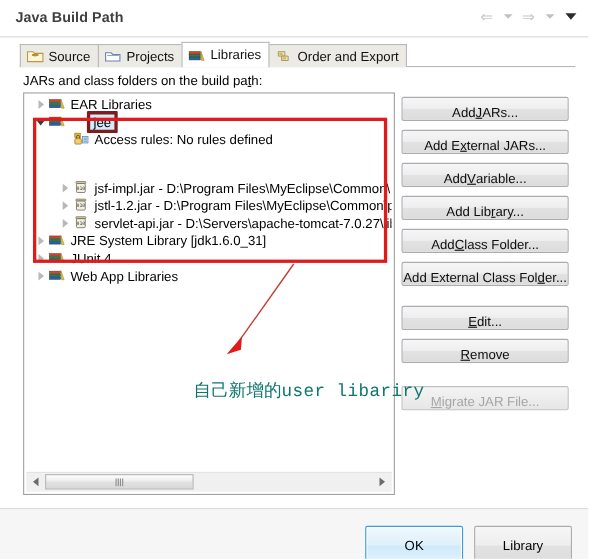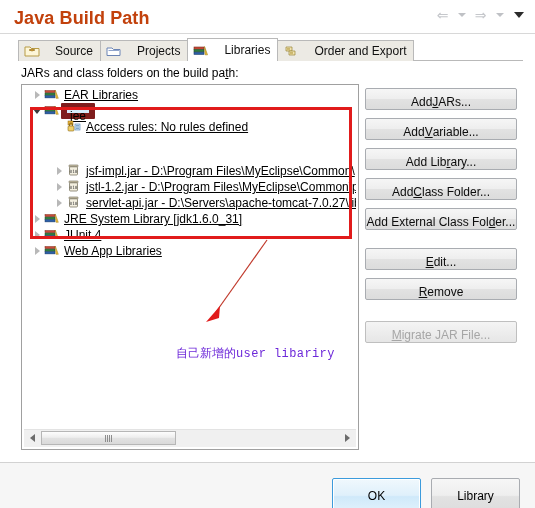--- a/index.html
+++ b/index.html
@@ -21,23 +21,23 @@
   .titlebar {
     position: absolute;
     left: 0; top: 0;
     width: 535px; height: 33px;
     background: #ffffff;
     border-bottom: 1px solid #d8d8d8;
   }
   .title-text {
     position: absolute;
     left: 14px; top: 8px;
-    font-size: 18px;
+    font-size: 13px;
     font-weight: bold;
-    color: #c2410c;
+    color: #404040;
     letter-spacing: 0.1px;
   }
   .nav-icons {
     position: absolute;
     right: 8px; top: 7px;
     display: flex;
     align-items: center;
     gap: 2px;
   }
   .nav-btn {
@@ -69,21 +69,21 @@
   }
   .tabstrip-underline {
     position: absolute;
     left: 18px; top: 60px;
     width: 505px; height: 1px;
     background: #b9b9b9;
   }
   .tab {
     display: flex;
     align-items: center;
-    gap: 15px;
+    gap: 4px;
     height: 21px;
     padding: 0 7px 0 5px;
     border: 1px solid #b9b9b9;
     border-bottom: none;
     background: #eceae4;
     font-size: 12px;
     color: #111;
     position: relative;
     margin-right: -1px;
     box-sizing: border-box;
@@ -113,25 +113,25 @@
     box-sizing: border-box;
   }
   .tree-inner {
     position: absolute;
     left: 2px; top: 2px;
     width: 332px; height: 336px;
     overflow: hidden;
   }
   .tree-row {
     display: flex;
+    align-items: center;
     height: 16px;
     white-space: nowrap;
     font-size: 12px;
     line-height: 16px;
-    text-decoration: underline;
   }
   .twisty {
     width: 14px; height: 16px;
     display: inline-flex;
     align-items: center;
     justify-content: center;
     flex: 0 0 14px;
   }
   .tw-closed {
     width: 0; height: 0;
@@ -142,25 +142,25 @@
   .tw-open {
     width: 0; height: 0;
     border-left: 4px solid transparent;
     border-right: 4px solid transparent;
     border-top: 5px solid #3a3a3a;
   }
   .row-icon { width: 17px; flex: 0 0 17px; height: 16px; position: relative; }
   .row-label { padding-left: 3px; }
   .row-label.selected {
     background: #d5eafb;
-    border: 6px solid #7f1d1d;
+    border: 3px solid #7f1d1d;
     border-radius: 1px;
     padding: 0 3px;
     line-height: 14px;
-    margin-left: 0;
+    margin-left: 18px;
   }
 
   
   .hscroll {
     position: absolute;
     left: 2px; bottom: 2px;
     width: 332px; height: 17px;
     background: #f0f0f0;
     border-top: 1px solid #e3e3e3;
   }
@@ -253,22 +253,22 @@
     left: 30px; top: 107px;
     width: 322px; height: 132px;
     border: 3px solid #e11b1b;
     box-sizing: border-box;
     pointer-events: none;
   }
   .anno-svg { position: absolute; left: 0; top: 0; width: 535px; height: 508px; pointer-events: none; }
   .anno-text {
     position: absolute;
     left: 176px; top: 345px;
-    color: #6d28d9;
-    font-size: 12px;
+    color: #0f766e;
+    font-size: 16px;
     white-space: nowrap;
   }
   .anno-text .ascii { font-family: "Liberation Mono", monospace; letter-spacing: 0.4px; }
 </style>
 </head>
 <body>
 
 <div class="titlebar">
   <div class="title-text">Java Build Path</div>
   <div class="nav-icons">
@@ -458,20 +458,25 @@
   </div>
 </div>
 
 <div class="btn-col" id="btn-container">
     <div class="btn">
       <span>Add </span>
       <span class="mn">J</span>
       <span>ARs...</span>
     </div>
     <div class="btn">
+      <span>Add E</span>
+      <span class="mn">x</span>
+      <span>ternal JARs...</span>
+    </div>
+    <div class="btn">
       <span>Add </span>
       <span class="mn">V</span>
       <span>ariable...</span>
     </div>
     <div class="btn">
       <span>Add Lib</span>
       <span class="mn">r</span>
       <span>ary...</span>
     </div>
     <div class="btn">

